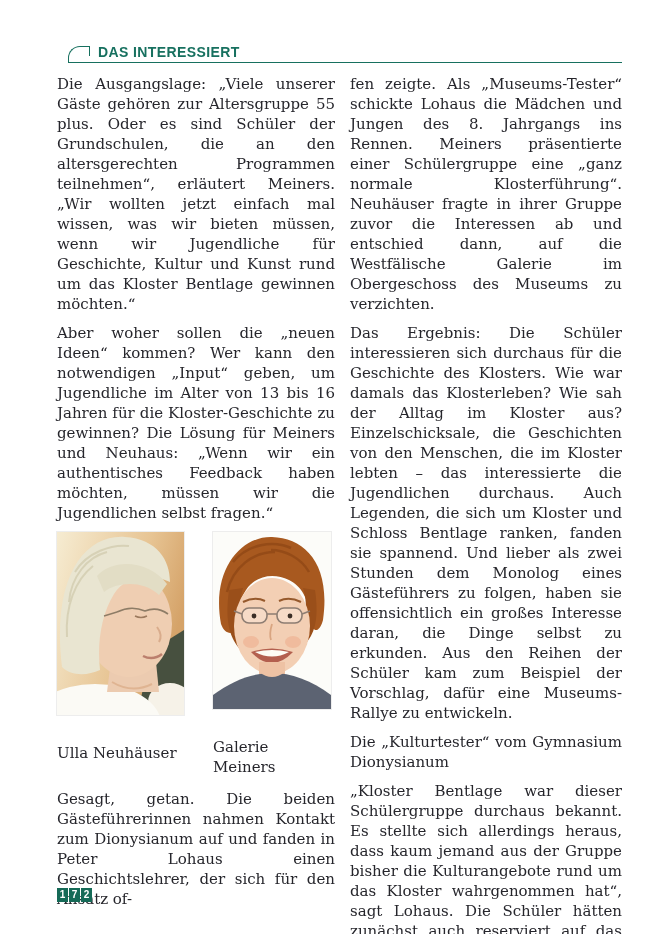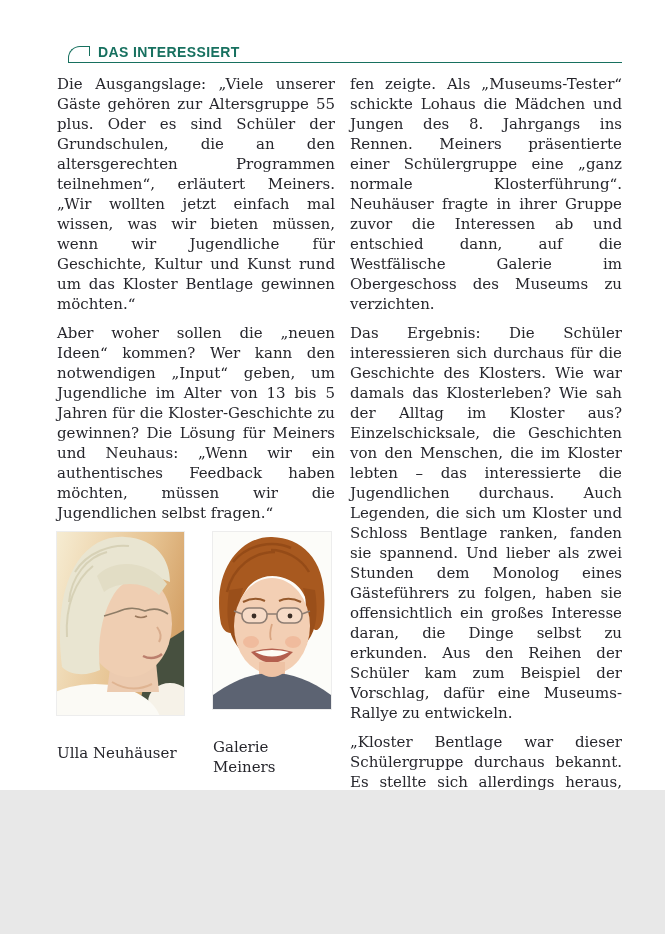--- a/index.html
+++ b/index.html
@@ -1,19 +1,19 @@
 <!DOCTYPE html>
 <html lang="de" style="--accent: #17705F; --text: #26262C;"><head>
 <meta charset="utf-8">
 <style>
   :root { --accent:#17705F; --text:#26262C; }
   * { margin:0; padding:0; box-sizing:border-box; }
   body { background:#e8e8e8; font-family:"DejaVu Serif", serif; }
   .page {
-    position:relative; width:665px; height:790px; margin:0 auto;
+    position:relative; width:665px; height:934px; margin:0 auto;
     background:#ffffff; overflow:hidden; color:var(--text);
   }
 
   
   .hdr-rule { position:absolute; left:68px; top:62px; width:554px; border-top:1.6px solid var(--accent); }
   .hdr-tab  { position:absolute; left:68px; top:46px; width:21px; height:17px;
               border-left:1.6px solid var(--accent); border-top:1.6px solid var(--accent);
               border-top-left-radius:12px; }
   .hdr-tick { position:absolute; left:89px; top:46px; width:0; height:10px; border-left:1.6px solid var(--accent); }
   .hdr-title{ position:absolute; left:98px; top:44px;
@@ -47,21 +47,21 @@
 
 <div class="page">
 
   <div class="hdr-tab"></div>
   <div class="hdr-tick"></div>
   <div class="hdr-rule"></div>
   <div class="hdr-title">DAS INTERESSIERT</div>
 
   <div class="col col-left">
     <p>Die Ausgangslage: „Viele unserer Gäste gehören zur Altersgruppe 55 plus. Oder es sind Schüler der Grundschulen, die an den altersgerechten Programmen teilnehmen“, erläutert Meiners. „Wir wollten jetzt einfach mal wissen, was wir bieten müssen, wenn wir Jugendliche für Geschichte, Kultur und Kunst rund um das Kloster Bentlage gewinnen möchten.“</p>
-    <p>Aber woher sollen die „neuen Ideen“ kommen? Wer kann den notwendigen „Input“ geben, um Jugendliche im Alter von 13 bis 5 Jahren für die Kloster-Geschichte zu gewinnen? Die Lösung für Meiners und Neuhaus: „Wenn wir ein authentisches Feedback haben möchten, müssen wir die Jugendlichen selbst fragen.“</p>
+    <p>Aber woher sollen die „neuen Ideen“ kommen? Wer kann den notwendigen „Input“ geben, um Jugendliche im Alter von 13 bis 16 Jahren für die Kloster-Geschichte zu gewinnen? Die Lösung für Meiners und Neuhaus: „Wenn wir ein authentisches Feedback haben möchten, müssen wir die Jugendlichen selbst fragen.“</p>
 
     <div class="photos">
       <figure>
         <svg width="127" height="183" viewBox="0 0 127 183" xmlns="http://www.w3.org/2000/svg">
           <defs>
             <linearGradient id="gU" x1="0" y1="0" x2="1" y2="0.4">
               <stop offset="0" stop-color="#f6ecd2"></stop>
               <stop offset="0.65" stop-color="#e7c493"></stop>
               <stop offset="1" stop-color="#d5a369"></stop>
             </linearGradient>
@@ -111,20 +111,21 @@
         <figcaption>Galerie Meiners</figcaption>
       </figure>
     </div>
 
     <p>Gesagt, getan. Die beiden Gästeführerinnen nahmen Kontakt zum Dionysianum auf und fanden in Peter Lohaus einen Geschichtslehrer, der sich für den Ansatz of-</p>
   </div>
 
   <div class="col col-right">
     <p>fen zeigte. Als „Museums-Tester“ schickte Lohaus die Mädchen und Jungen des 8. Jahrgangs ins Rennen. Meiners präsentierte einer Schülergruppe eine „ganz normale Klosterführung“. Neuhäuser fragte in ihrer Gruppe zuvor die Interessen ab und entschied dann, auf die Westfälische Galerie im Obergeschoss des Museums zu verzichten.</p>
     <p>Das Ergebnis: Die Schüler interessieren sich durchaus für die Geschichte des Klosters. Wie war damals das Klosterleben? Wie sah der Alltag im Kloster aus? Einzelschicksale, die Geschichten von den Menschen, die im Kloster lebten – das interessierte die Jugendlichen durchaus. Auch Legenden, die sich um Kloster und Schloss Bentlage ranken, fanden sie spannend. Und lieber als zwei Stunden dem Monolog eines Gästeführers zu folgen, haben sie offensichtlich ein großes Interesse daran, die Dinge selbst zu erkunden. Aus den Reihen der Schüler kam zum Beispiel der Vorschlag, dafür eine Museums-Rallye zu entwickeln.</p>
+    <p class="subhead">Die „Kulturtester“ vom Gymnasium Dionysianum</p>
     <p>„Kloster Bentlage war dieser Schülergruppe durchaus bekannt. Es stellte sich allerdings heraus, dass kaum jemand aus der Gruppe bisher die Kulturangebote rund um das Kloster wahrgenommen hat“, sagt Lohaus. Die Schüler hätten zunächst auch reserviert auf das Angebot reagiert – so nach dem Motto: „Wie kann ein Kloster spannend sein?“ Das war es dann offensichtlich doch. „Inhaltlich hat es den Schülern ganz gut gefallen“, resümiert Lohaus nach dem „Testlauf“. Um die Schüler gezielter anzusprechen, sei der Einsatz moderner Medien möglicher-</p>
   </div>
 
   <div class="pageno">
     <span>1</span>
     <span>7</span>
     <span>2</span>
   </div>
 
 </div>

